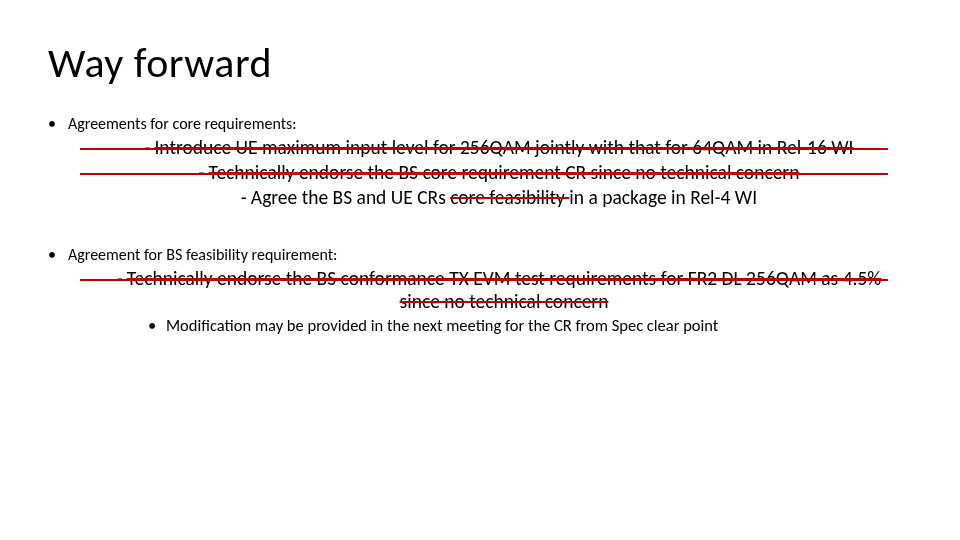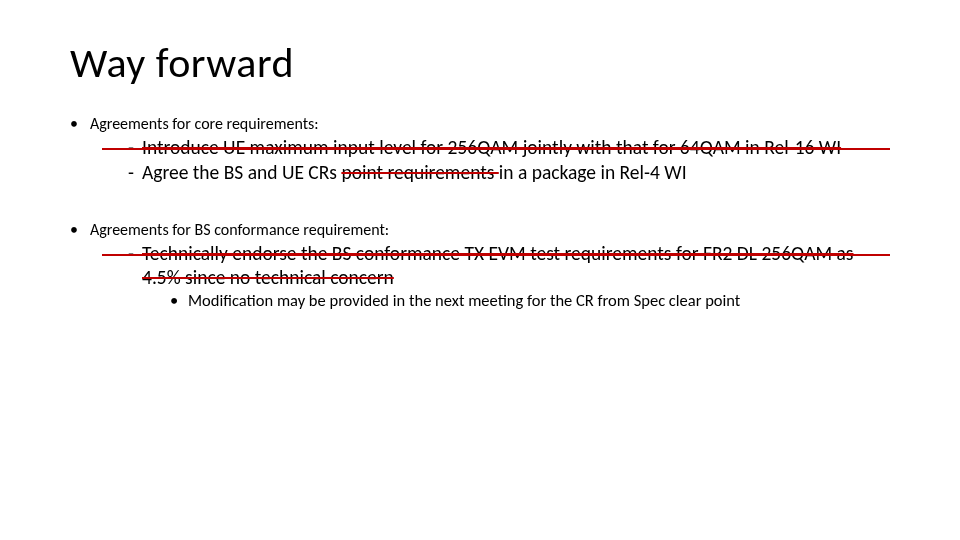--- a/index.html
+++ b/index.html
@@ -10,21 +10,21 @@
     background: #fff;
     font-family: "Calibri", "Segoe UI", Arial, sans-serif;
     color: #000;
     overflow: hidden;
   }
   .slide {
     box-sizing: border-box;
     width: 960px;
     height: 540px;
     position: relative;
-    padding: 40px 70px 20px 70px;
+    padding: 40px 70px 20px 48px;
   }
   .title {
     font-size: 42px;
     font-weight: 400;
     letter-spacing: 0.5px;
     margin: 0 0 28px 0;
     line-height: 1.1;
   }
   .lvl1 {
     font-size: 16px;
@@ -39,20 +39,21 @@
     left: 0;
     top: 0;
   }
   .lvl2 {
     font-size: 19.5px;
     line-height: 1.22;
     margin: 1px 0;
     padding-left: 72px;
     text-indent: -14px;
     position: relative;
+    text-align: center;
   }
   .lvl2 .dash {
     display: inline-block;
     width: 14px;
     text-indent: 0;
   }
   .lvl3 {
     font-size: 16.5px;
     line-height: 1.25;
     margin: 1px 0 8px 0;
@@ -100,29 +101,32 @@
 
   <div class="content">
 
     <div class="lvl1">Agreements for core requirements:</div>
 
     <div class="lvl2 redline">
       <span class="dash">-</span><span class="strike">Introduce UE maximum input level for 256QAM jointly with that for 64QAM in Rel-16 WI</span>
     </div>
 
 
+    <div class="lvl2 redline">
+      <span class="dash">-</span><span class="strike">Technically endorse the BS core requirement CR since no technical concern</span>
+    </div>
 
     <div class="lvl2">
-      <span class="dash">-</span><span>Agree the BS and UE CRs </span><span class="strike">point requirements </span><span>in a package in Rel-4 WI</span>
+      <span class="dash">-</span><span>Agree the BS and UE CRs </span><span class="strike">core feasibility </span><span>in a package in Rel-4 WI</span>
     </div>
 
 
     <div class="spacer"></div>
 
-    <div class="lvl1">Agreements for BS conformance requirement:</div>
+    <div class="lvl1">Agreement for BS feasibility requirement:</div>
 
     <div class="lvl2 redline">
       <span class="dash">-</span><span class="strike">Technically endorse the BS conformance TX EVM test requirements for FR2 DL 256QAM as 4.5% since no technical concern</span>
     </div>
 
 
     <div class="lvl3">Modification may be provided in the next meeting for the CR from Spec clear point</div>
 
   </div>
 </div>

